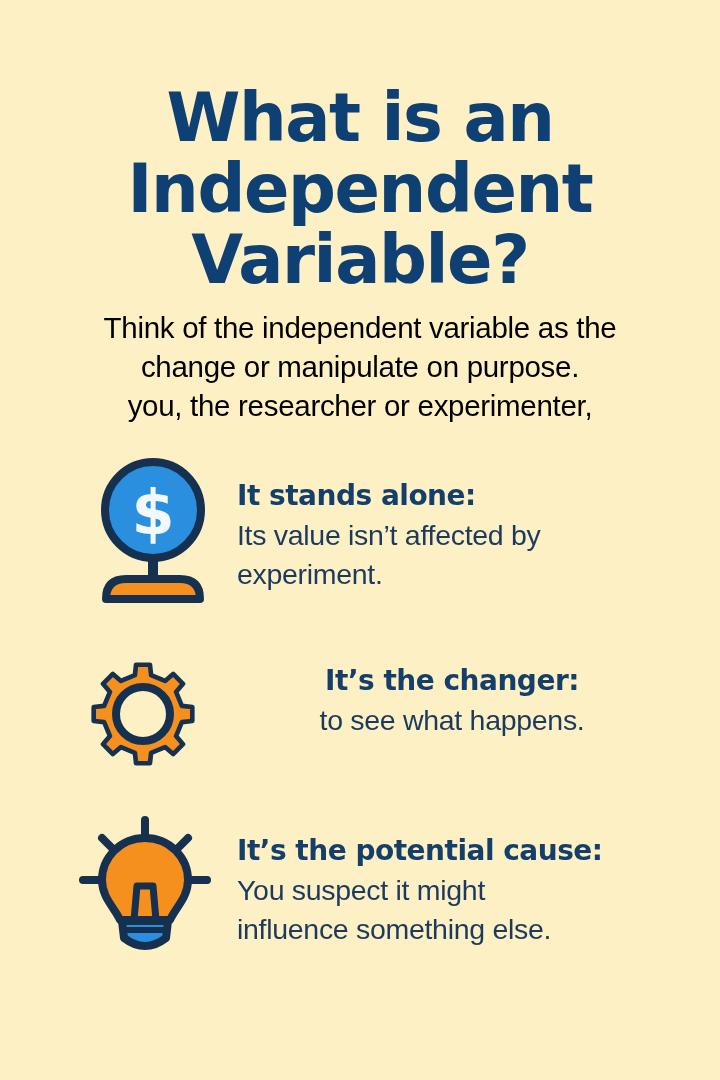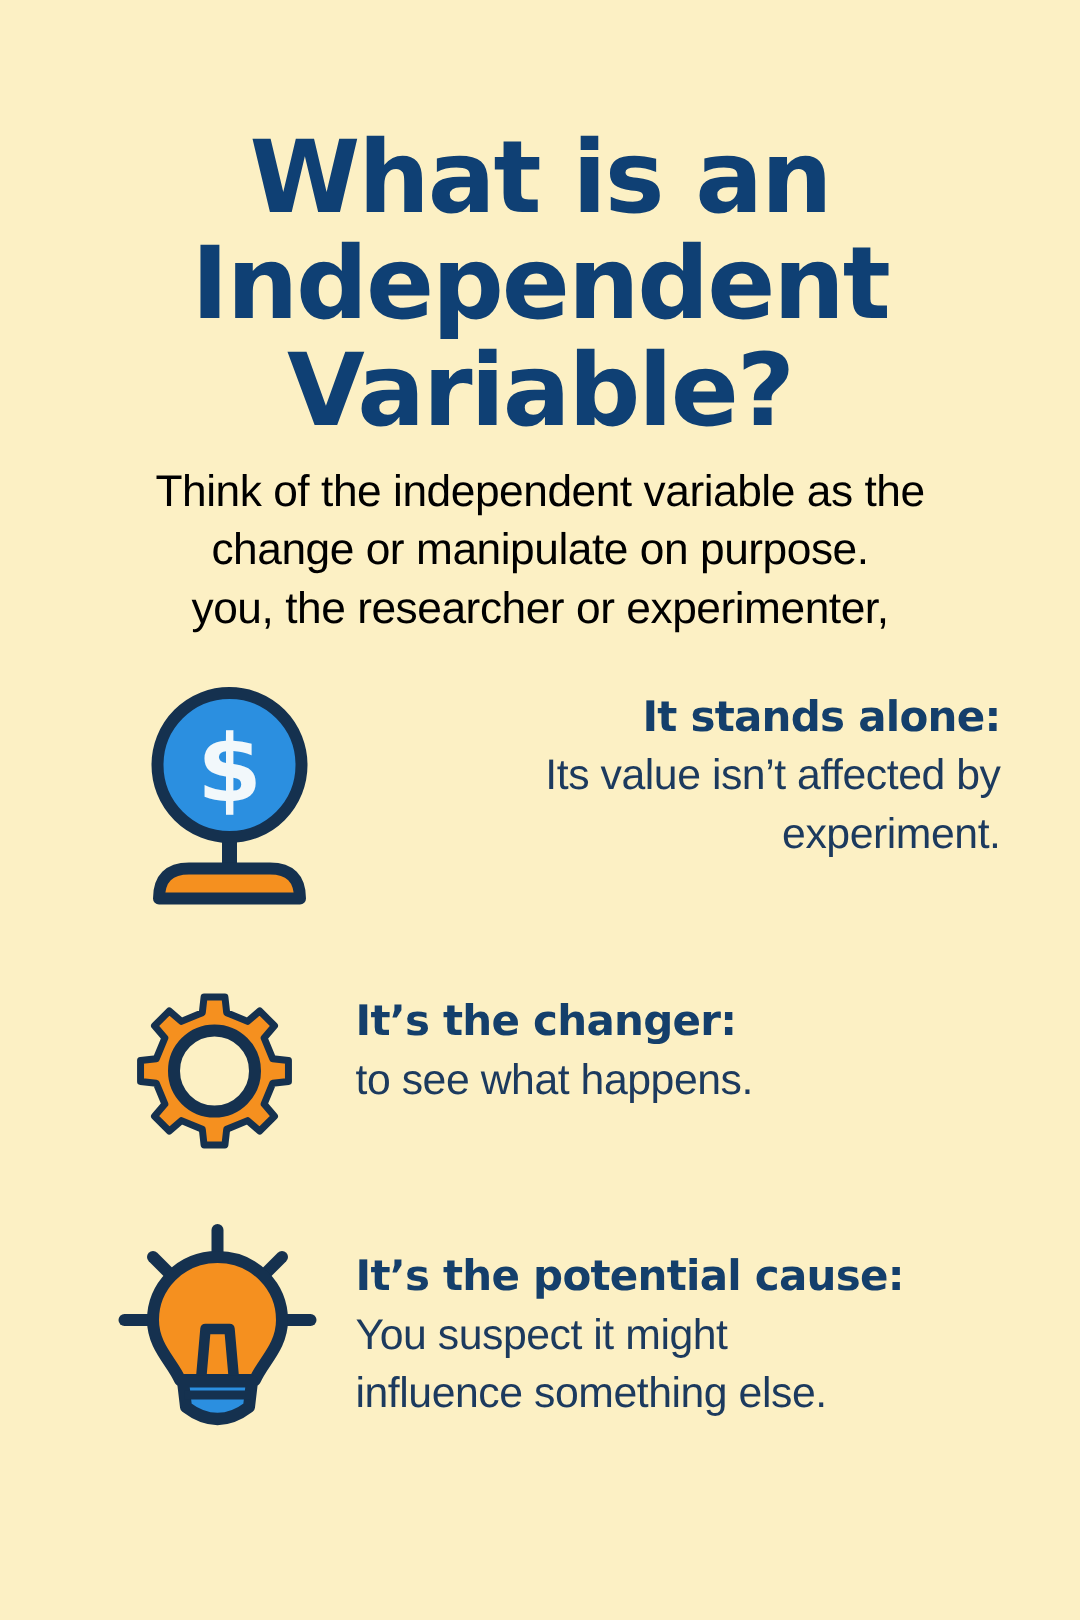--- a/index.html
+++ b/index.html
@@ -86,22 +86,22 @@
     letter-spacing: -0.5px;
     white-space: nowrap;
   }
   .point .pbody { display: block; }
   .point .bline { display: block; white-space: nowrap; }
 
   #point-1 { top: 455px; }
   #point-2 { top: 648px; }
   #point-3 { top: 818px; }
 
-  #point-1 .ptext { top: 2px; text-align: right; }
-  #point-2 .ptext { top: 12px; }
+  #point-1 .ptext { top: 20px; }
+  #point-2 .ptext { top: 12px; text-align: center; }
   #point-3 .ptext { top: 12px; }
 
   svg { display: block; overflow: visible; }
 </style>
 </head>
 <body>
 
 <div class="poster">
 
   <h1 class="title">

